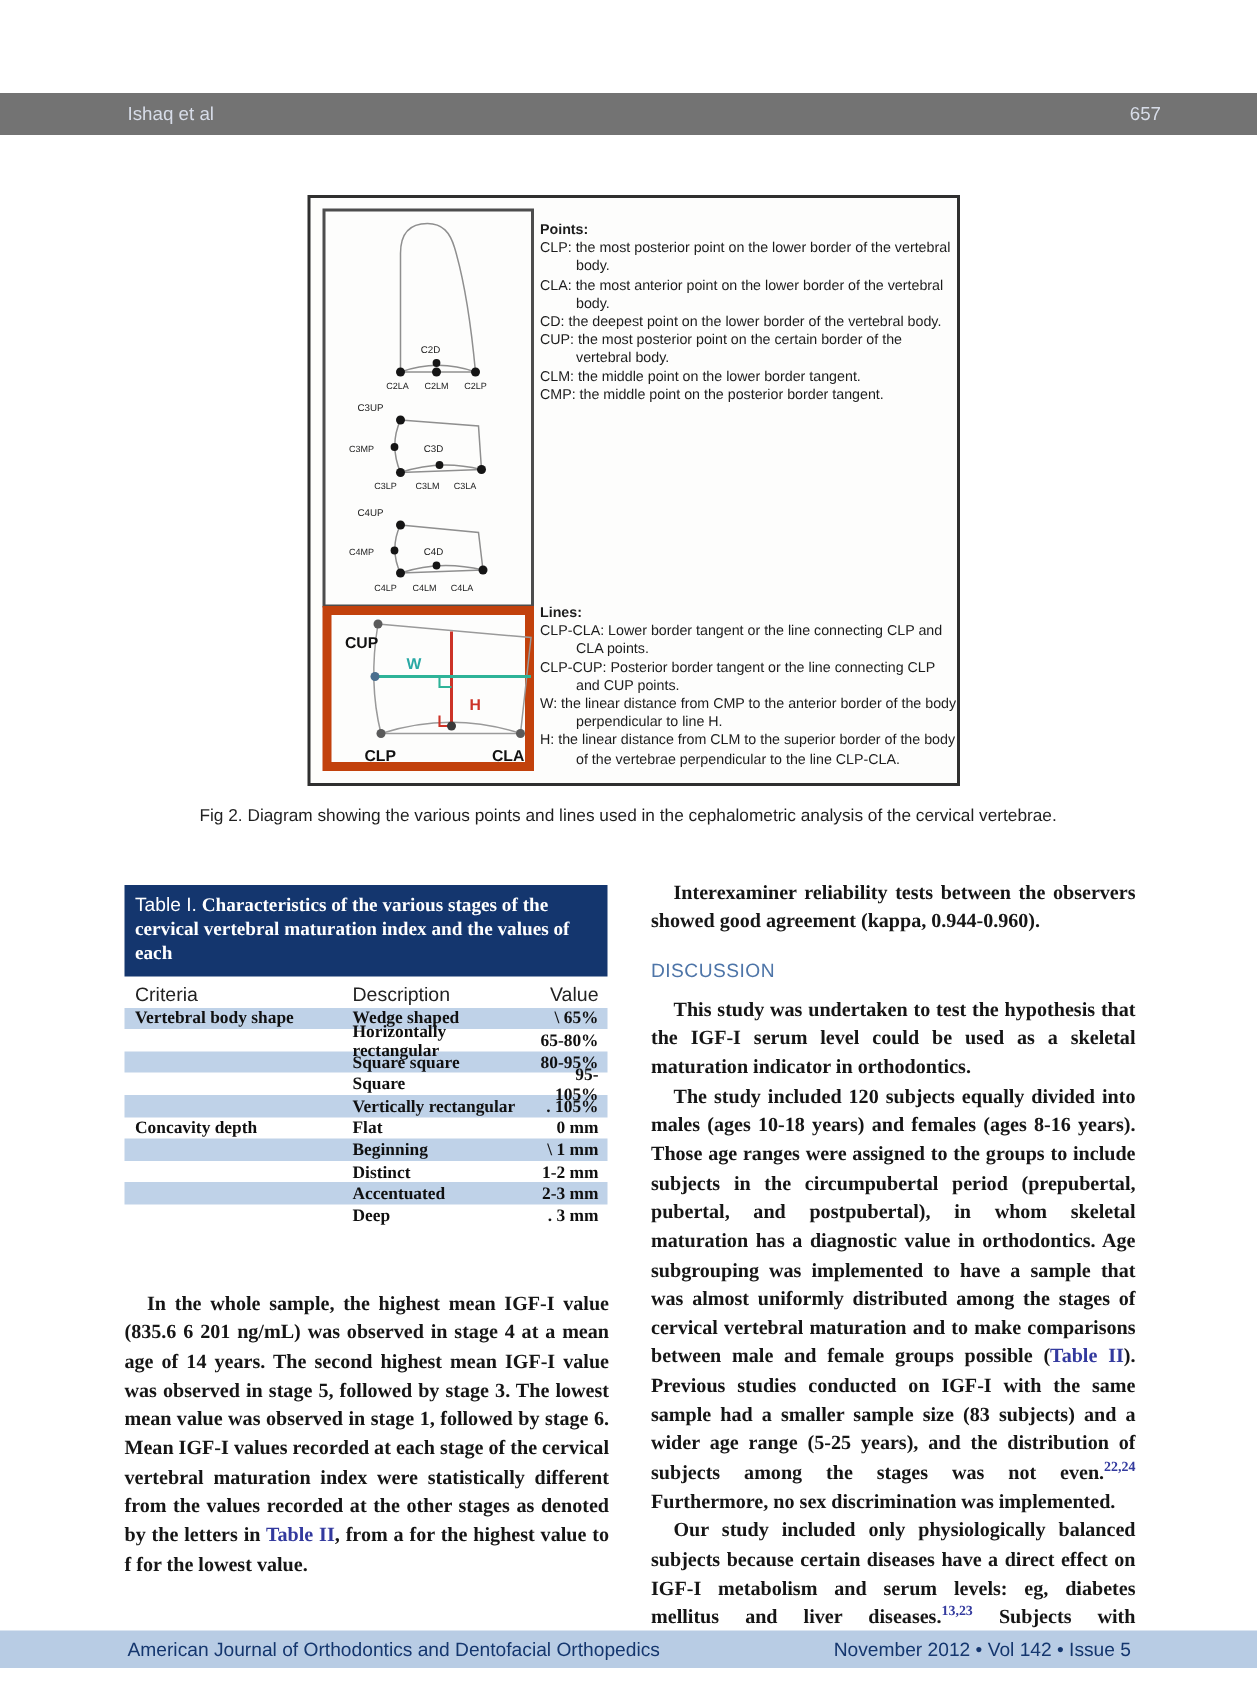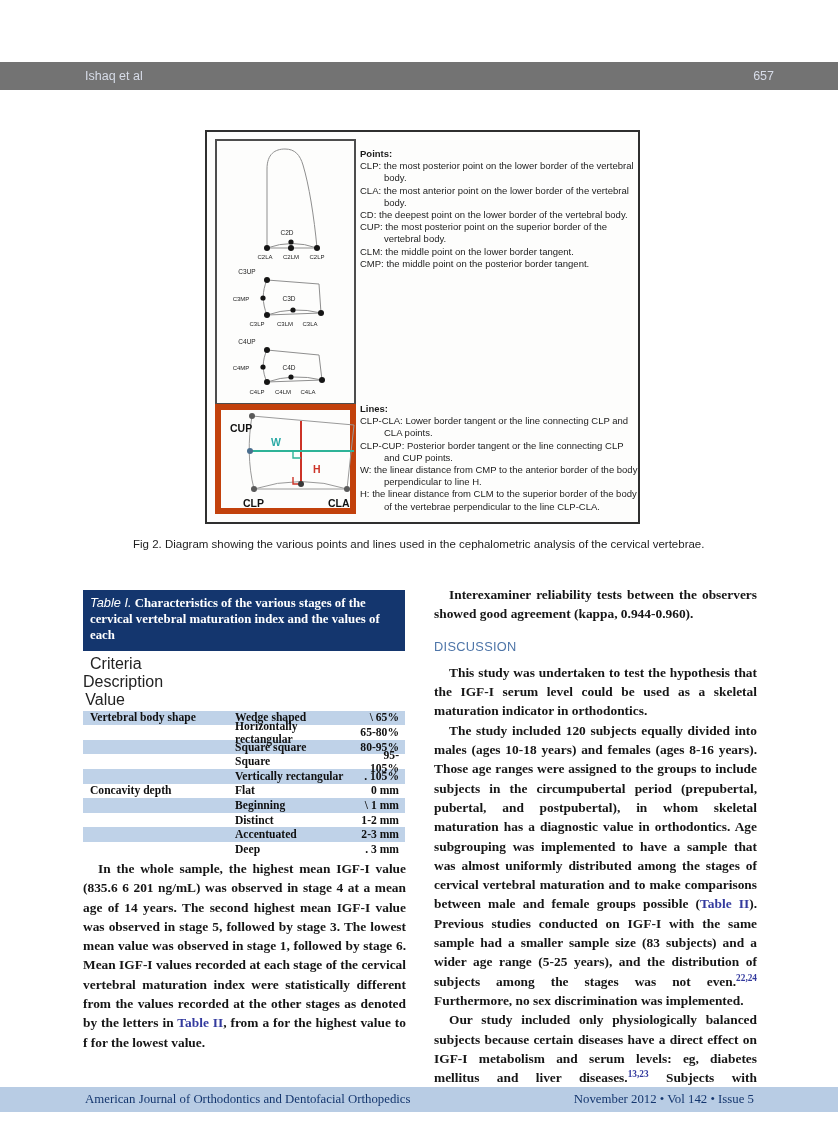--- a/index.html
+++ b/index.html
@@ -26,24 +26,24 @@
   .legend-title { font-weight:bold; }
   .legend-item { padding-left:24px; text-indent:-24px; }
 
   .figure-caption { position:absolute; left:133px; top:537px; width:576px;
     font-family:"Liberation Sans", sans-serif; font-size:11.5px; line-height:15px; color:#1f1f1f; }
 
   
   .table1 { position:absolute; left:83px; top:590px; width:322px; }
   .table1-head { background:#14366e; color:#ffffff; padding:5px 8px 7px 7px;
     font-size:12.8px; line-height:16.2px; }
-  .table1-label { font-family:"Liberation Sans", sans-serif;font-style:italic; }
+  .table1-label { font-family:"Liberation Sans", sans-serif; }
   .table1-title { font-weight:bold; }
-  .tcols { display:flex; font-family:"Liberation Sans", sans-serif; font-size:16px;
-    color:#222; padding:4px 0 2px;flex-direction:column; }
+  .tcols { display:flex; font-family:"Liberation Sans", sans-serif; font-size:13px;
+    color:#222; padding:4px 0 2px; }
   .tbody .trow { display:flex; height:14.6px; align-items:center; font-size:11.6px;
     font-weight:bold; color:#101010; }
   .tbody .trow:nth-child(odd) { background:#bfd2e8; }
   .c1 { width:152px; padding-left:7px; box-sizing:border-box; }
   .c2 { width:122px; }
   .c3 { width:48px; text-align:right; padding-right:6px; box-sizing:border-box; }
 
   
   .body-left { position:absolute; left:83px; top:859px; width:323px;
     font-size:13.4px; line-height:19.3px; text-align:justify; color:#161616; }
@@ -52,21 +52,21 @@
   .para { margin:0; }
   .indent { text-indent:15px;font-weight:bold; }
   .discussion-heading { font-family:"Liberation Sans", sans-serif; color:#4e75a8;
     font-size:12.8px; font-weight:normal; letter-spacing:0.3px; margin:13px 0 7px; }
   .ref { color:#333a9e; text-decoration:none; cursor:pointer; }
   sup.refsup { font-size:9.3px; line-height:0; color:#333a9e; }
   .p-last { text-align-last:justify; }
 
   
   .footer-bar { position:absolute; left:0; top:1087px; width:100%; height:25px;
-    background:#b8cce4; color:#14366e; font-family:Liberation Serif, serif;
+    background:#b8cce4; color:#14366e; font-family:Liberation Sans, sans-serif;
     font-size:12.8px; display:flex; align-items:center; justify-content:space-between;
     padding:0 84px 0 85px; box-sizing:border-box; }
 
   svg text { font-family:"Liberation Sans", sans-serif; }
 </style>
 </head>
 <body>
 
 <div class="page">
 
@@ -149,21 +149,21 @@
         <text x="22" y="97" font-size="10.5" font-weight="bold" fill="#111">CLP</text>
         <text x="107" y="97" font-size="10.5" font-weight="bold" fill="#111">CLA</text>
       </svg>
     </div>
 
     <div class="legend legend-points">
       <div class="legend-title">Points:</div>
       <div class="legend-item">CLP: the most posterior point on the lower border of the vertebral  body.</div>
       <div class="legend-item">CLA: the most anterior point on the lower border of the vertebral body.</div>
       <div class="legend-item">CD: the deepest point on the lower border of the vertebral body.</div>
-      <div class="legend-item">CUP: the most posterior point on the superior border of the vertebral body.</div>
+      <div class="legend-item">CUP: the most posterior point on the certain border of the vertebral body.</div>
       <div class="legend-item">CLM: the middle point on the lower border tangent.</div>
       <div class="legend-item">CMP: the middle point on the posterior border tangent.</div>
     </div>
 
     <div class="legend legend-lines">
       <div class="legend-title">Lines:</div>
       <div class="legend-item">CLP-CLA: Lower border tangent or the line connecting CLP and CLA points.</div>
       <div class="legend-item">CLP-CUP: Posterior border tangent or the line connecting CLP and CUP points.</div>
       <div class="legend-item">W: the linear distance from CMP to the anterior border of the body perpendicular to line H.</div>
       <div class="legend-item">H: the linear distance from CLM to the superior border of the body of the vertebrae perpendicular to the line CLP-CLA.</div>

